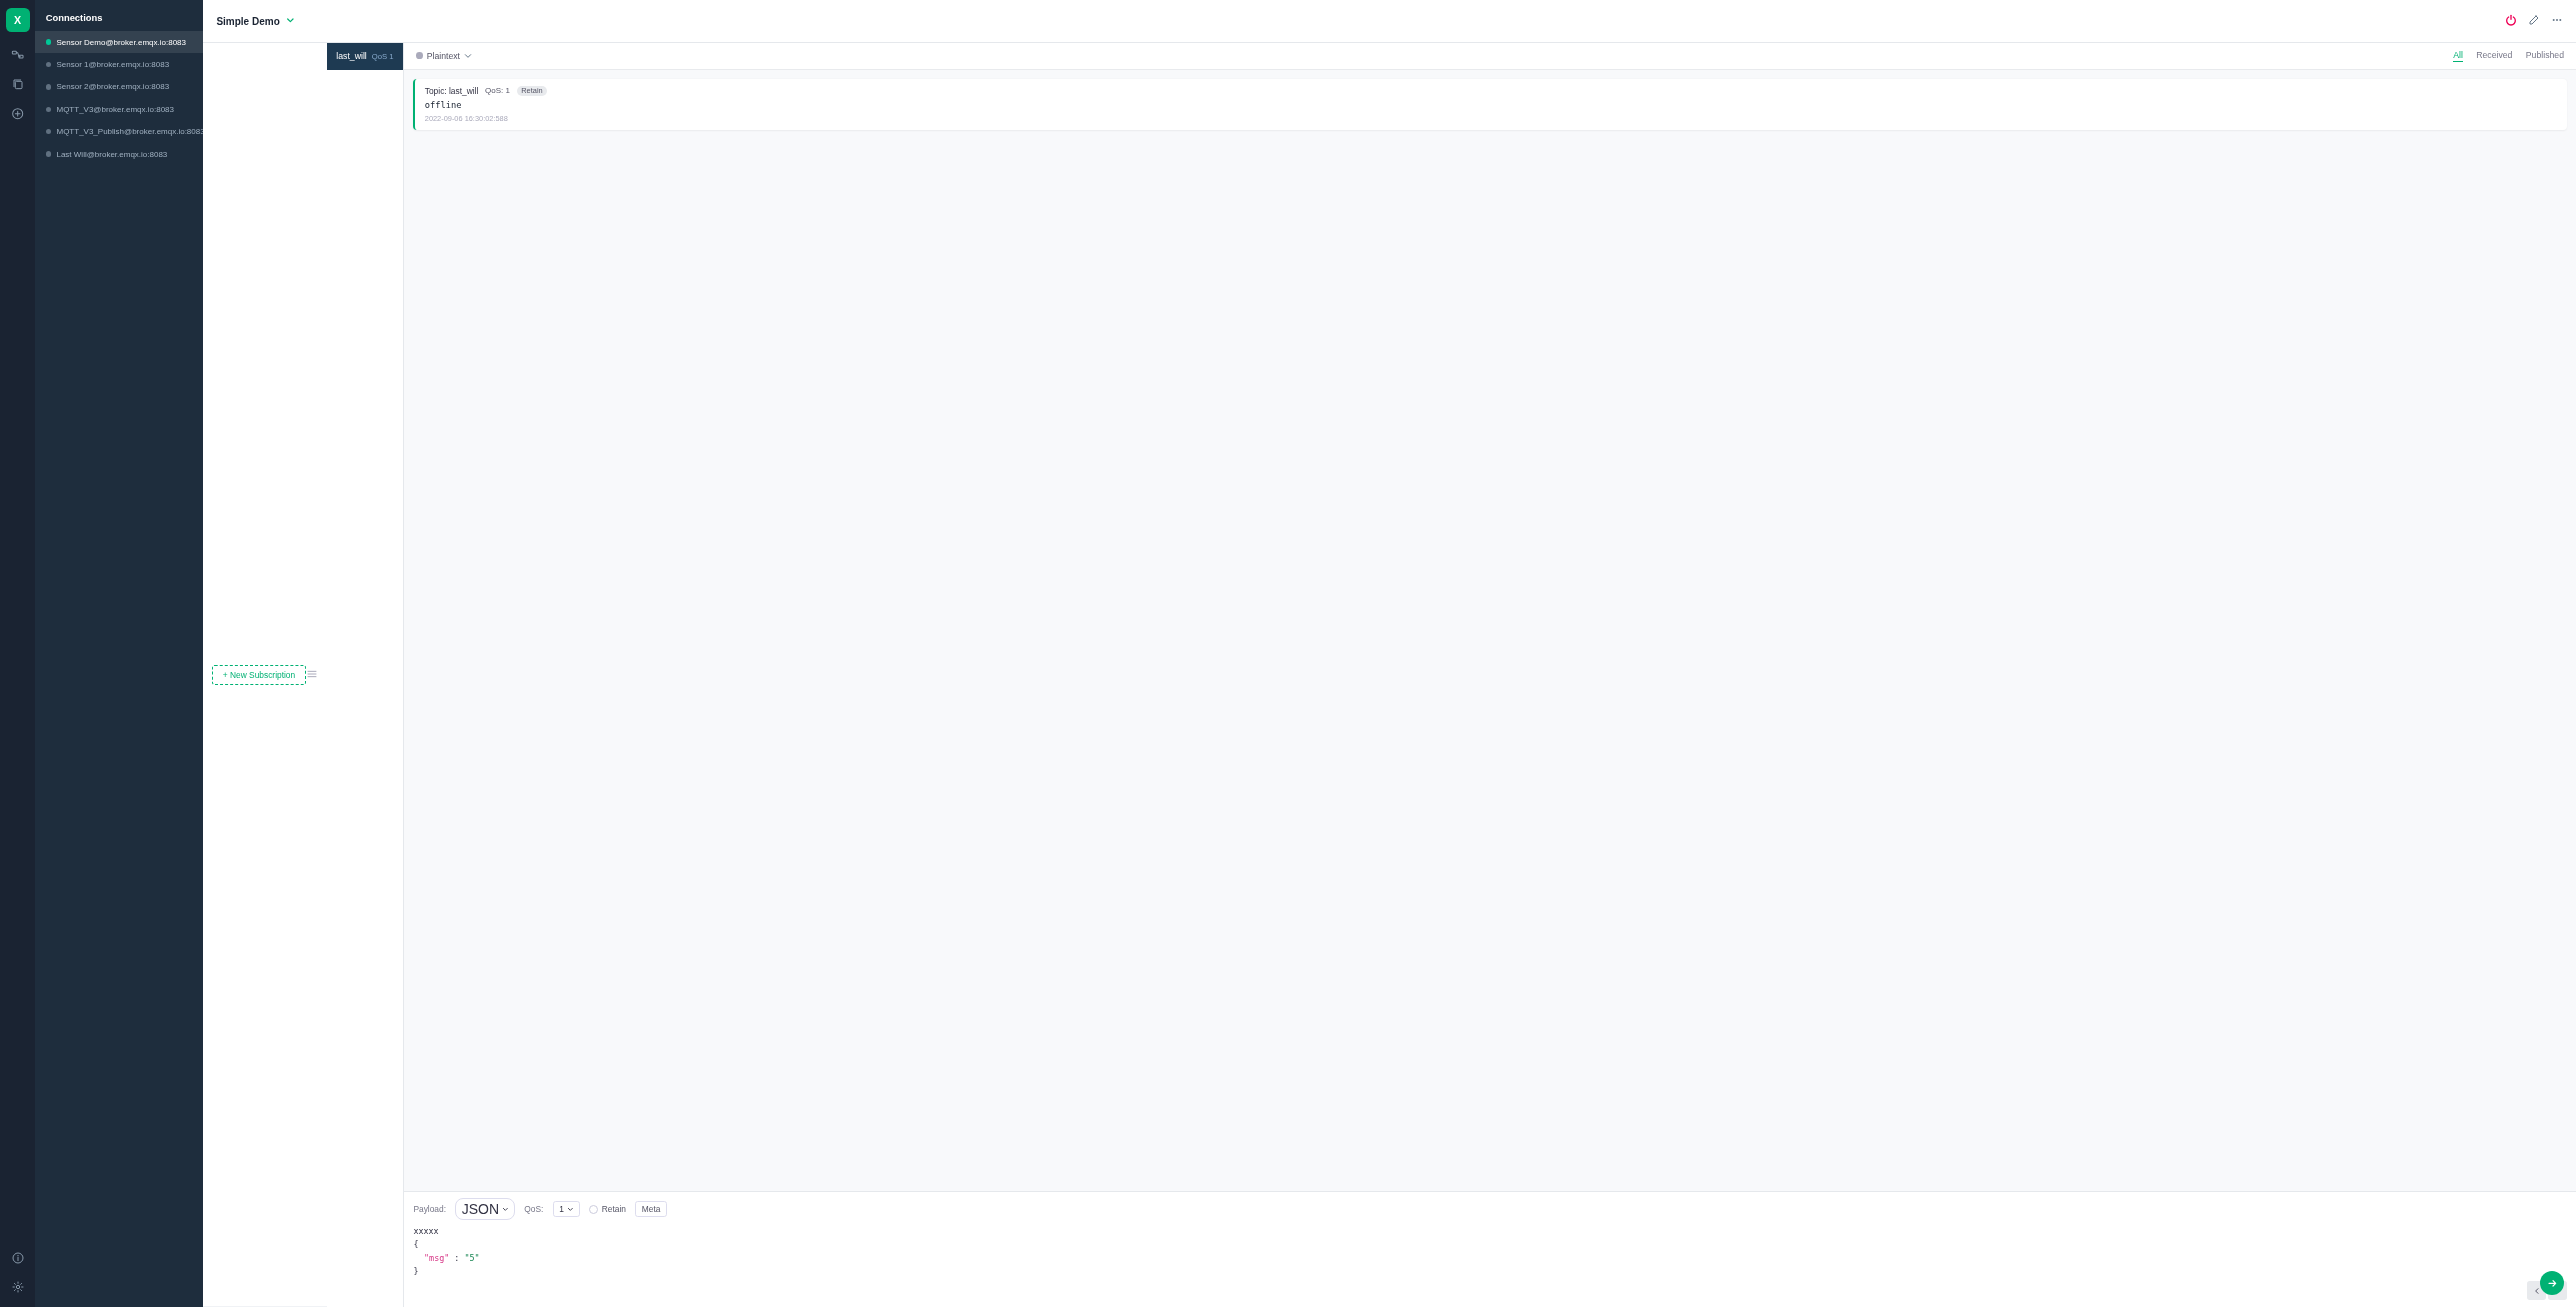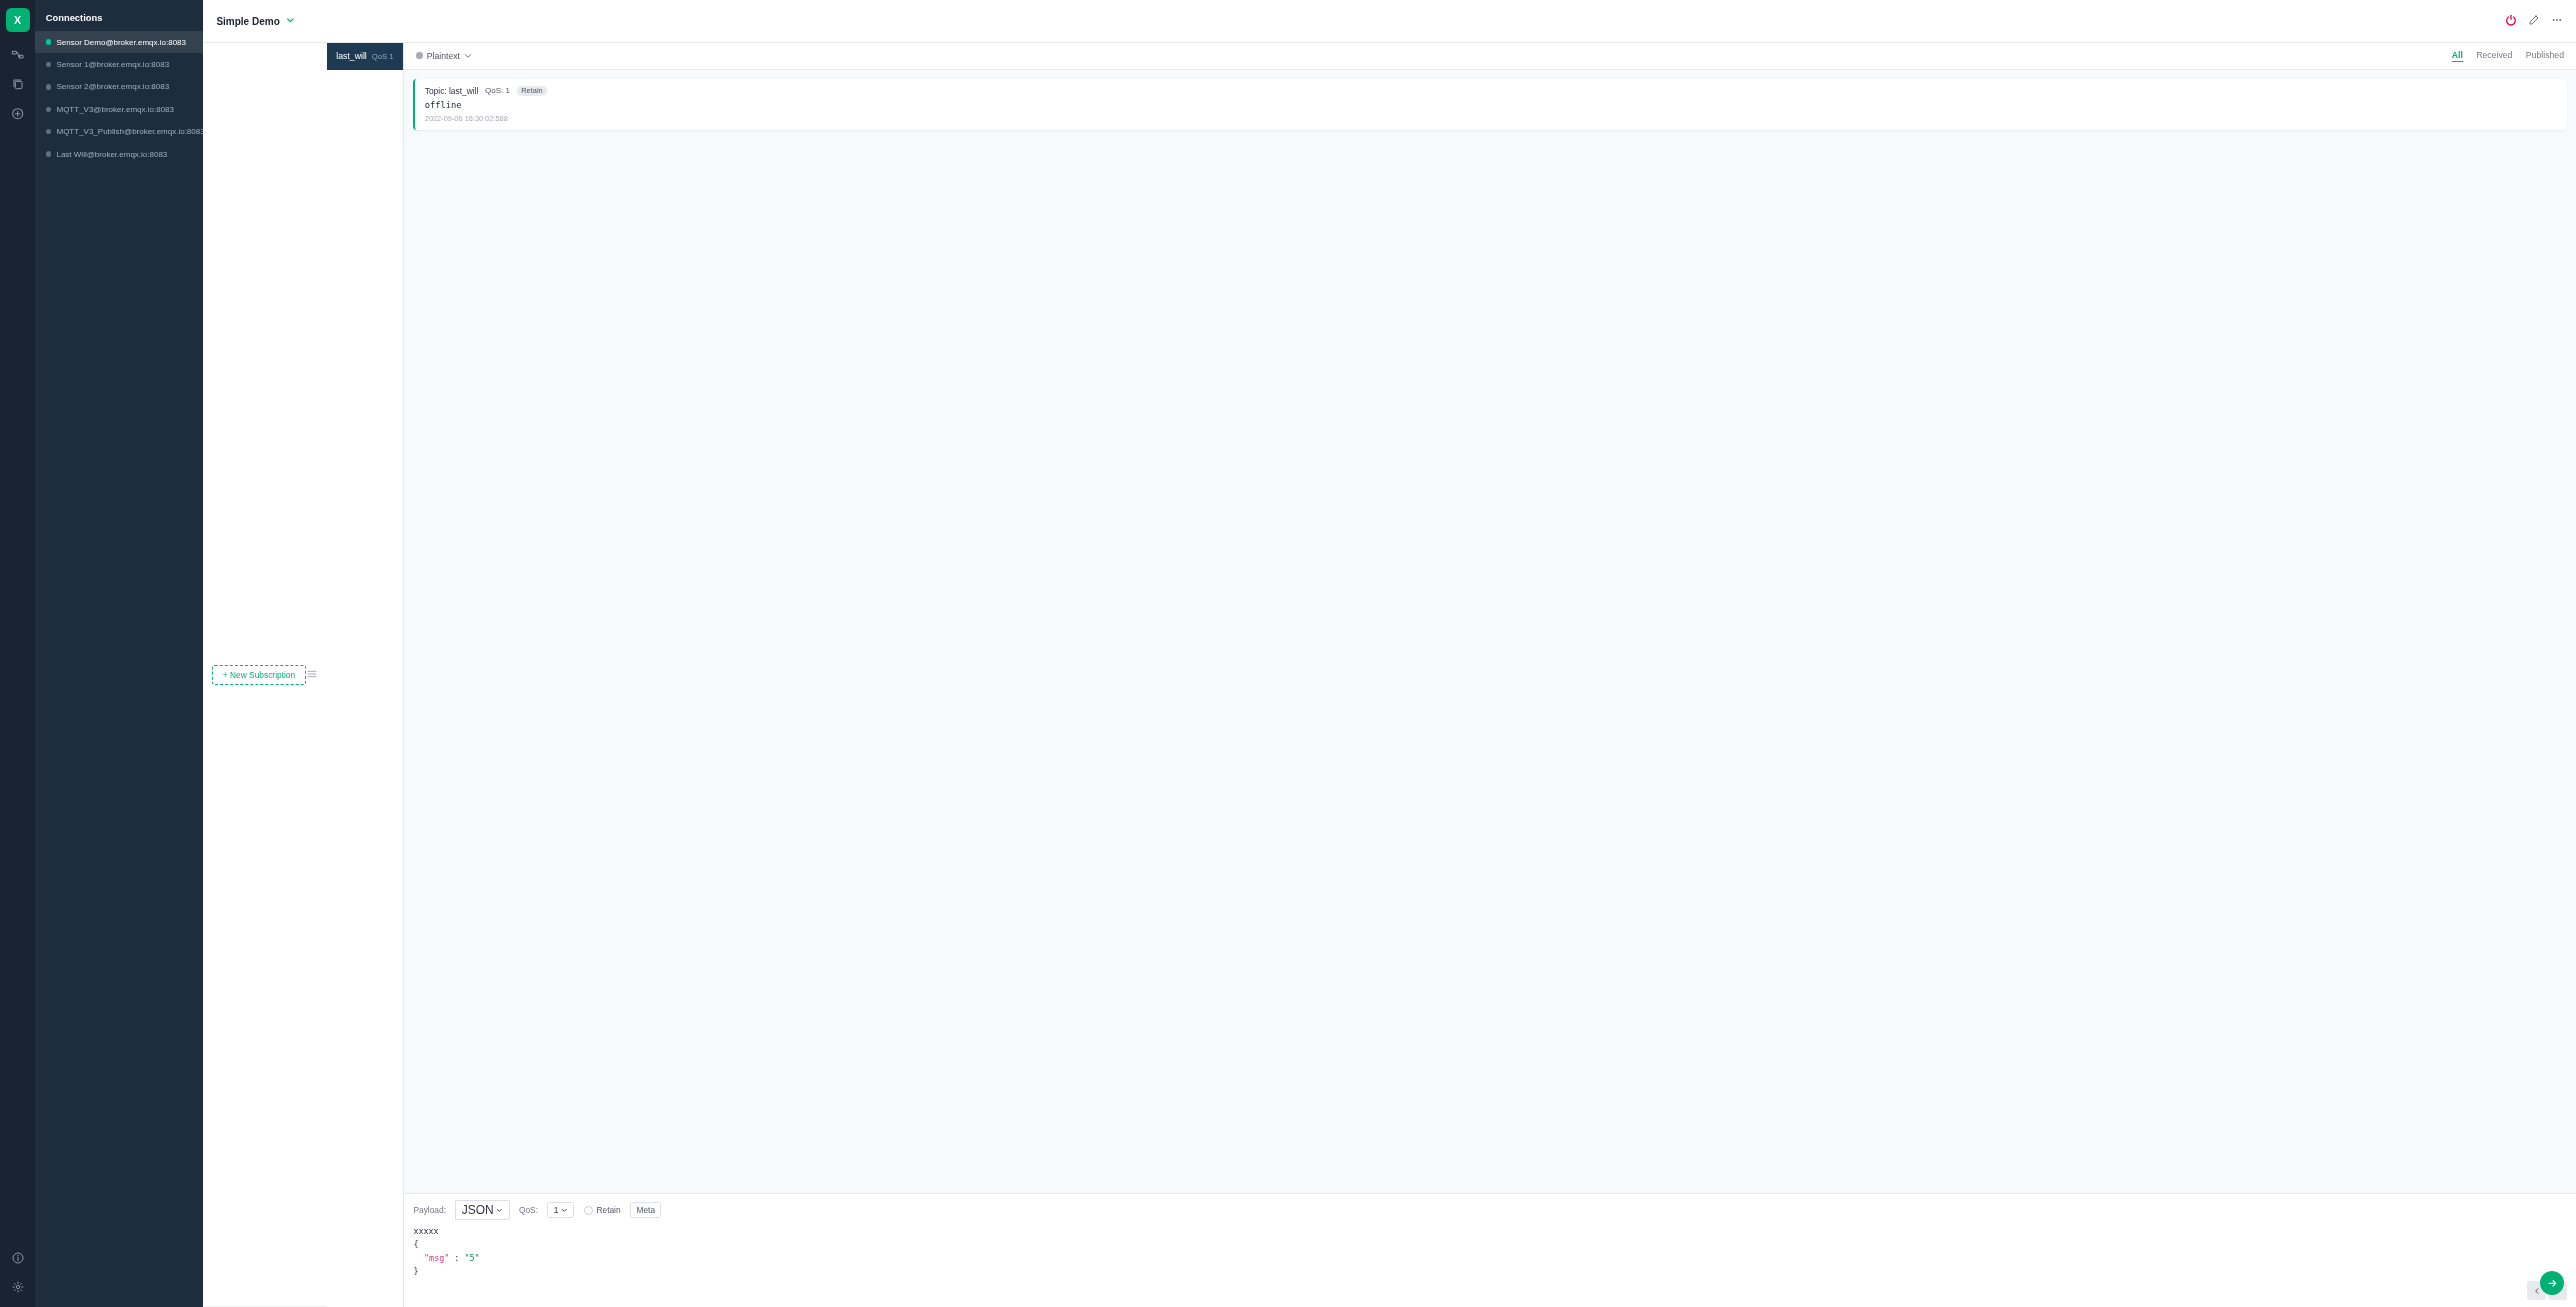--- a/index.html
+++ b/index.html
@@ -178,21 +178,21 @@
       font-size: 8.7px;
     }
     .format-dot { width: 6.7px; height: 6.7px; border-radius: 50%; background: #aab; }
     .filter-tabs {
       display: flex; gap: 13.4px;
     }
     .filter-tab {
       font-size: 8.7px; cursor: pointer; color: #778;
       padding-bottom: 1.3px;
     }
-    .filter-tab.active { color: #00b173; border-bottom: 1.3px solid #00b173; font-weight: bold; }
+    .filter-tab.active { color: #00b173; border-bottom: 1.3px solid #00b173; }
 
     .messages-list {
       flex: 1;
       overflow-y: auto;
       padding: 9.4px;
     }
     .message-card {
       background: #fff;
       border-radius: 4px;
       border-left: 2px solid #00b173;
@@ -223,22 +223,22 @@
       border-top: 0.7px solid #e5e8ec;
       padding: 6.7px 9.4px;
       flex-shrink: 0;
     }
     .compose-toolbar {
       display: flex; align-items: center; gap: 9.4px; margin-bottom: 5.4px;
     }
     .compose-label { color: #778; font-size: 8.4px; }
     .compose-select {
       display: flex; align-items: center; gap: 2.7px;
-      cursor: pointer; color: #334; font-size: 12px;
-      border: 0.7px solid #dde; border-radius: 1px; padding: 2px 5.4px;
+      cursor: pointer; color: #334; font-size: 14px;
+      border: 0.7px solid #dde; border-radius: 8px; padding: 2px 5.4px;
     }
     .qos-select {
       display: flex; align-items: center; gap: 2.7px;
       cursor: pointer; color: #334; font-size: 8.4px;
       border: 0.7px solid #dde; border-radius: 2.7px; padding: 2px 5.4px;
     }
     .retain-check {
       display: flex; align-items: center; gap: 3.4px;
       cursor: pointer; font-size: 8.4px; color: #556;
     }

